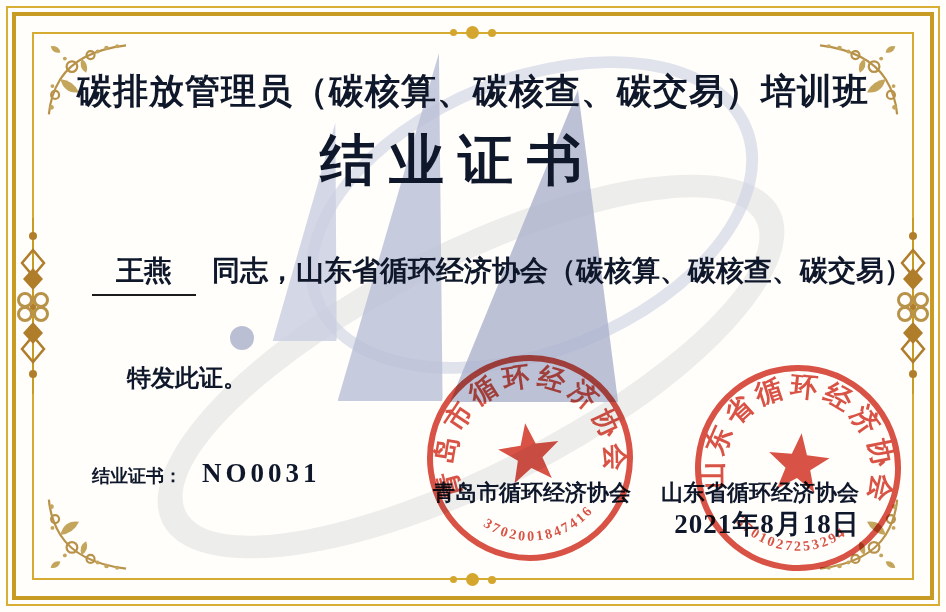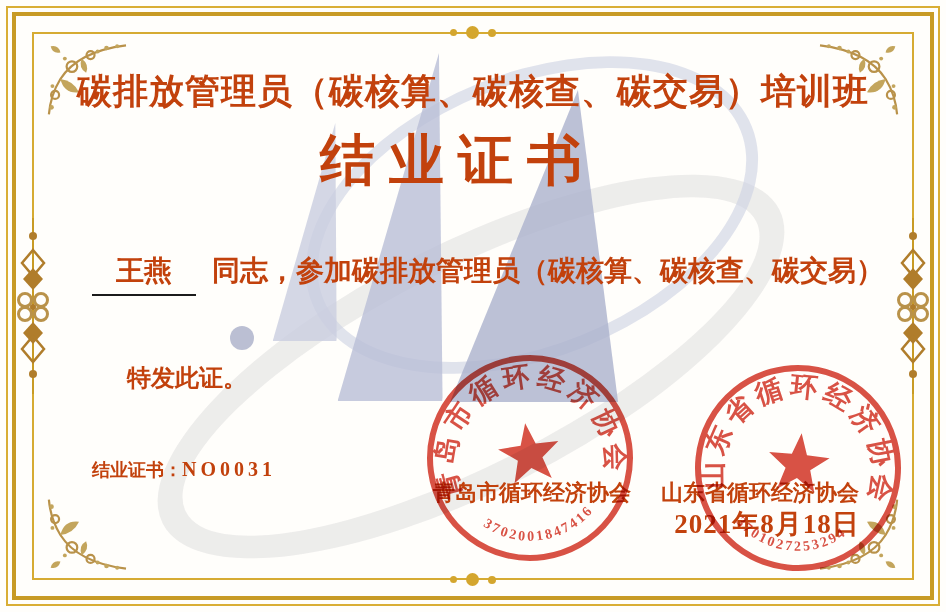--- a/index.html
+++ b/index.html
@@ -1,20 +1,20 @@
 <!DOCTYPE html>
 <html><head>
 <meta charset="utf-8">
 <style>
   html,body { margin:0; padding:0; background:#888; }
   .stage {
     position:relative; width:946px; height:612px; margin:0 auto;
     background:#fffefb; overflow:hidden;
     font-family:"Liberation Serif","DejaVu Serif",serif;
-    color:#c2410c;
+    color:#0f172a;
   }
   
   .frame-outer { position:absolute; inset:6px;  border:2px solid #d9ae35; pointer-events:none; z-index:2; }
   .frame-mid   { position:absolute; inset:12px; border:4px solid #c89b25; pointer-events:none; z-index:2; }
   .frame-inner { position:absolute; inset:32px; border:2px solid #d6ab32; pointer-events:none; z-index:2; }
 
   .corner-flourish { position:absolute; width:90px; height:78px; z-index:3; }
   .corner-tl { left:42px;  top:40px; }
   .corner-tr { right:42px; top:40px;    transform:scaleX(-1); }
   .corner-bl { left:42px;  bottom:38px; transform:scaleY(-1); }
@@ -51,21 +51,21 @@
   .title-line { left:0; width:946px; top:68px; text-align:center;
     font-size:35px; font-weight:bold; letter-spacing:1px; }
   .heading-line { left:0; width:902px; top:124px; text-align:center;
     font-size:55px; font-weight:bold; letter-spacing:14px; text-indent:14px; }
   .body-line1 { left:92px; top:252px; font-size:28px; font-weight:600; }
   .recipient-name { display:inline-block; min-width:92px; text-align:center;
     border-bottom:2px solid #1b1b1b; padding:0 6px 4px 6px; margin-right:16px; }
   .body-line2 { left:298px; top:310px; font-size:28px; font-weight:600; }
   .issue-statement { left:127px; top:362px; font-size:24px; font-weight:600; }
   .serial-line { left:92px; top:458px; font-size:18px; font-weight:bold; }
-  .serial-number { font-size:20px; letter-spacing:4px; margin-left:0; }
+  .serial-number { font-size:27px; letter-spacing:4px; margin-left:20px; }
   .issuers-line { left:424px; top:478px; width:444px; display:flex;
     justify-content:center; gap:30px; font-size:22px; font-weight:bold; }
   .date-line { left:662px; top:506px; width:210px; text-align:center;
     font-size:27px; font-weight:bold; letter-spacing:1px; }
 
   
   .stamp { position:absolute; width:212px; height:212px; z-index:8;
     mix-blend-mode:multiply; opacity:.88; pointer-events:none; }
   .stamp-left  { left:424px; top:352px; transform:rotate(-8deg); }
   .stamp-right { left:692px; top:362px; transform:rotate(6deg); }
@@ -210,21 +210,21 @@
     <i class="d-s"></i>
       <i class="d-l"></i>
       <i class="d-m"></i>
   </div>
 
   <div class="cert-text title-line">碳排放管理员（碳核算、碳核查、碳交易）培训班</div>
 
   <div class="cert-text heading-line">结业证书</div>
 
   <div class="cert-text body-line1">
-    <span class="recipient-name">王燕</span><span>同志，参加碳排放管理员（碳核算、碳核查、碳交易）</span>
+    <span class="recipient-name">王燕</span><span>同志，山东省循环经济协会（碳核算、碳核查、碳交易）</span>
   </div>
 
 
   <div class="cert-text issue-statement">特发此证。</div>
 
   <div class="cert-text serial-line">
     <span>结业证书：</span><span class="serial-number">NO0031</span>
   </div>
 
   <div class="cert-text issuers-line">

